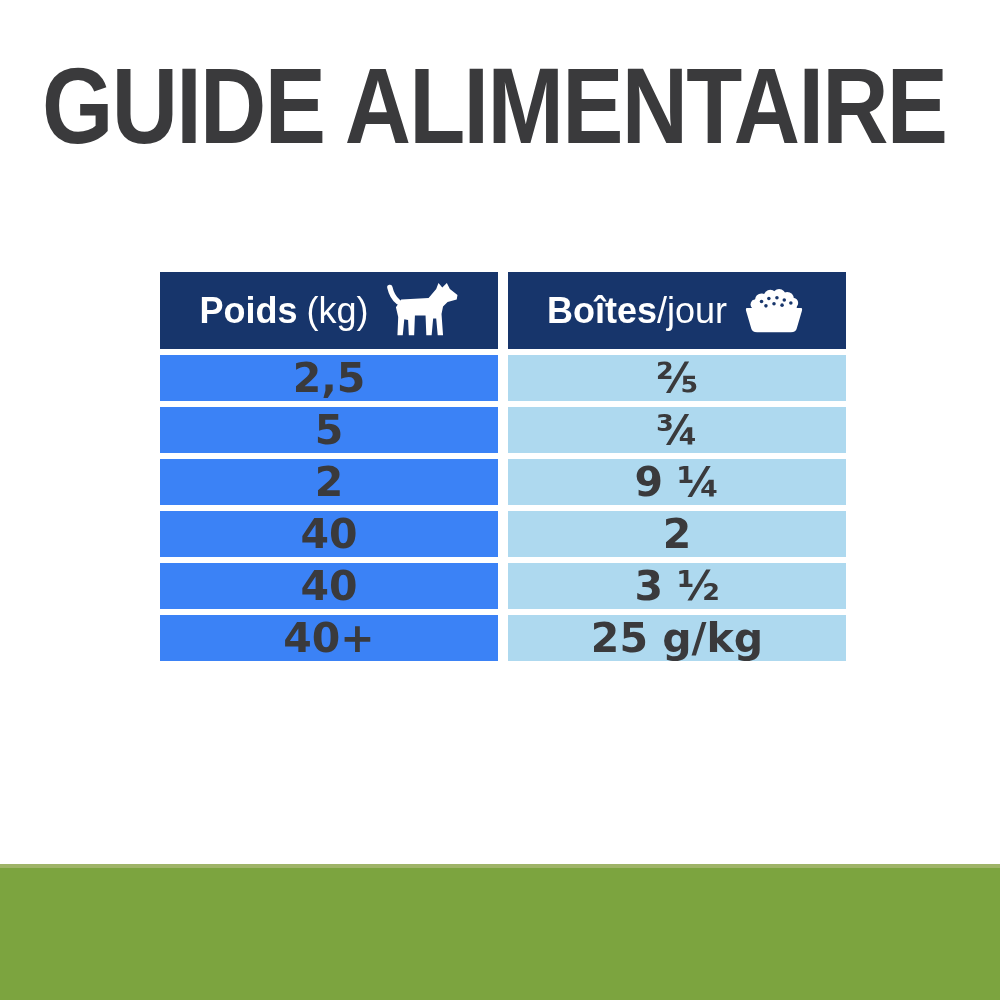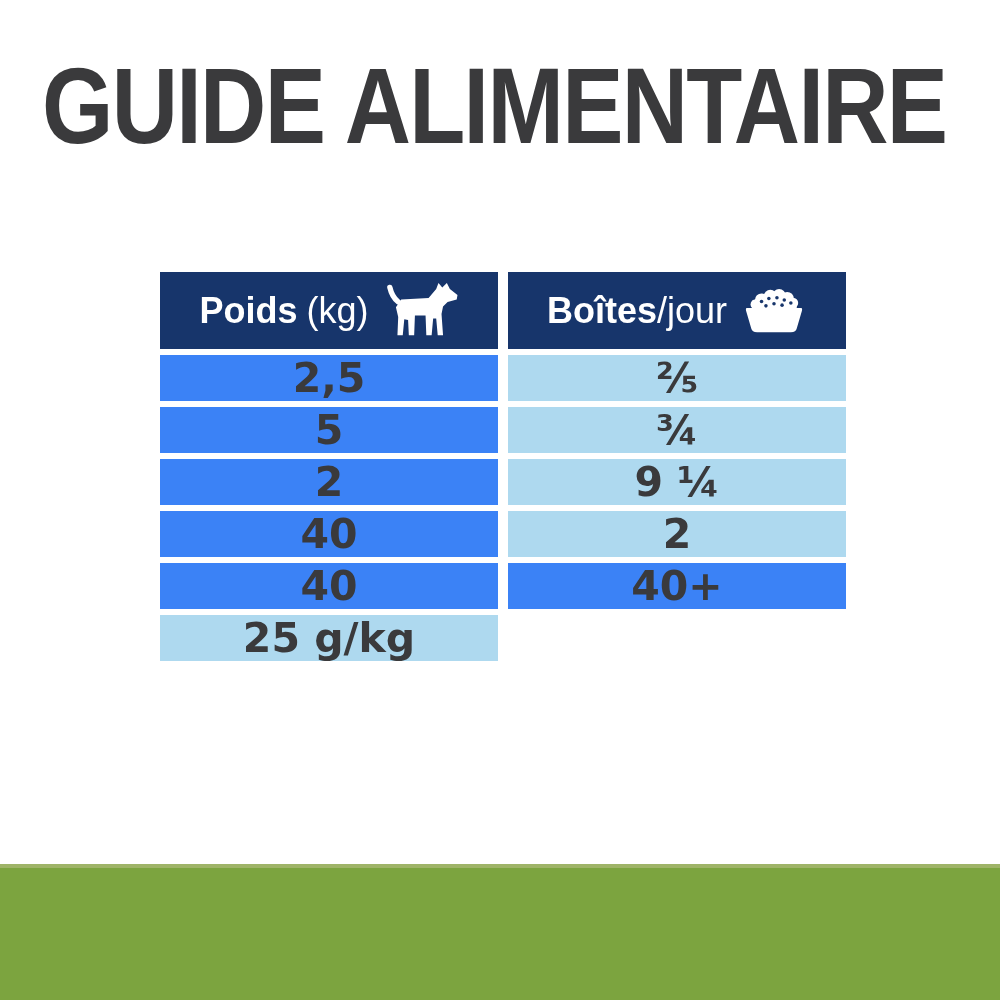--- a/index.html
+++ b/index.html
@@ -129,18 +129,19 @@
   <div class="cell cell-right">¾</div>
 
   <div class="cell cell-left">2</div>
   <div class="cell cell-right">9 ¼</div>
 
   <div class="cell cell-left">40</div>
   <div class="cell cell-right">2</div>
 
   <div class="cell cell-left">40</div>
 
+  <div class="cell cell-right">3 ½</div>
 
   <div class="cell cell-left">40+</div>
   <div class="cell cell-right">25 g/kg</div>
 </div>
 
 <div class="footer-band"></div>
 
 </body></html>

